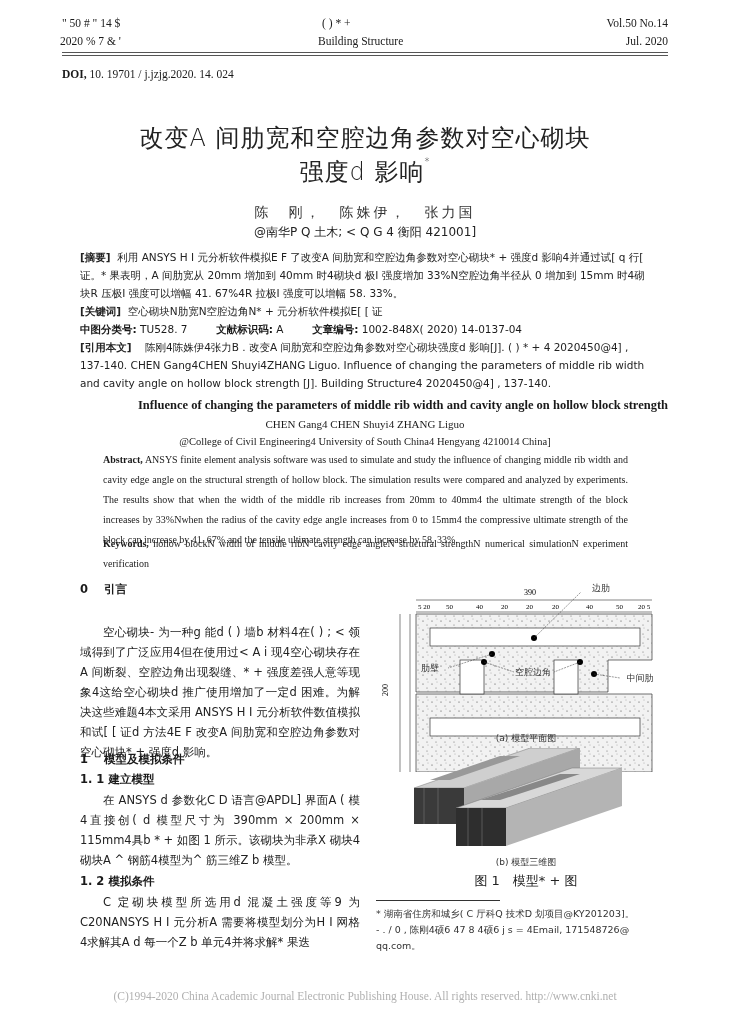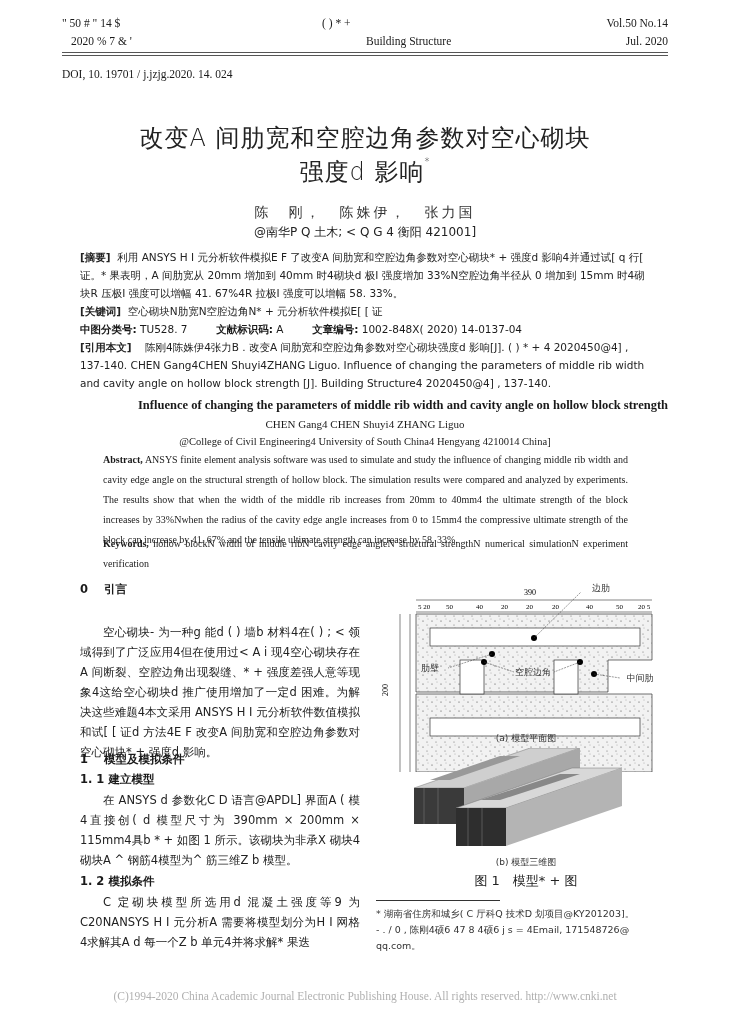--- a/index.html
+++ b/index.html
@@ -2,21 +2,21 @@
 <html><head>
 <meta charset="utf-8">
 <style>
   html, body { margin:0; padding:0; background:#ffffff; }
   body { width:730px; height:1024px; position:relative; overflow:hidden;
          font-family:"Liberation Serif","DejaVu Serif",serif; color:#1a1a1a; }
   .abs { position:absolute; }
   .hdr { font-size:11.5px; line-height:14px; }
   .rule { position:absolute; left:62px; width:606px; border-top:1px solid #555; }
   .doi { font-size:11.5px; }
-  .doi b { font-weight:normal;margin-top:37px; }
+  .doi b { font-weight:bold;margin-top:37px; }
   .title-cn { left:62px; width:606px; text-align:center; font-family:"DejaVu Sans",sans-serif; font-size:24px; color:#222; letter-spacing:1px; font-weight:300; }
   .title-cn sup { font-size:10px; vertical-align:top; }
   .authors-cn { left:62px; width:606px; text-align:center; font-size:14px; letter-spacing:3px; color:#333; font-family:Liberation Sans, sans-serif; }
   .aff-cn { left:62px; width:606px; text-align:center; font-size:12px; color:#222; font-family:"DejaVu Sans",sans-serif; }
   .para { left:80px; width:570px; font-size:10.5px; line-height:18px; color:#222; font-family:"DejaVu Sans",sans-serif; }
   .lbl { font-weight:bold; }
   .meta { left:80px; width:570px; font-size:10.5px; line-height:18px; font-family:"DejaVu Sans",sans-serif; }
   .meta span.k { font-weight:bold; }
   .en-title { left:62px; width:606px; text-align:right; font-weight:bold; font-size:12.5px; }
   .en-auth { left:62px; width:606px; text-align:center; font-size:11px; }
@@ -27,23 +27,23 @@
   .indent { text-indent:2em; }
   .fig-cap-sm { font-size:9px; font-family:"DejaVu Sans",sans-serif; color:#333; text-align:center; }
   .fig-cap { font-size:13px; font-family:"DejaVu Sans",sans-serif; color:#222; text-align:center; }
   .fn { left:376px; width:300px; font-size:9.5px; line-height:16px; font-family:"DejaVu Sans",sans-serif; color:#333; }
   .footer { left:0; width:730px; top:990px; text-align:center; font-size:11.5px; color:#b0b0b0; }
 </style>
 </head>
 <body>
 
 <div class="abs hdr" style="left:62px;top:16px;">"  50 #  "  14 $</div>
-<div class="abs hdr" style="left:71px;top:34px;">2020 % 7 &amp; '</div>
+<div class="abs hdr" style="left:60px;top:34px;">2020 % 7 &amp; '</div>
 <div class="abs hdr" style="left:322px;top:16px;">(   )    *    +</div>
-<div class="abs hdr" style="left:318px;top:34px;margin-left:48px;">Building Structure</div>
+<div class="abs hdr" style="left:318px;top:34px;">Building Structure</div>
 <div class="abs hdr" style="right:62px;top:16px;text-align:right;">Vol.50 No.14</div>
 <div class="abs hdr" style="right:62px;top:34px;text-align:left;">Jul. 2020</div>
 <div class="rule" style="top:52px;"></div>
 <div class="rule" style="top:55px;"></div>
 
 <div class="abs doi" style="left:62px;top:68px;">
   <b>DOI,</b><span> 10. 19701 / j.jzjg.2020. 14. 024</span>
 </div>
 
 <div class="abs title-cn" style="top:122px;">改变A 间肋宽和空腔边角参数对空心砌块</div>

